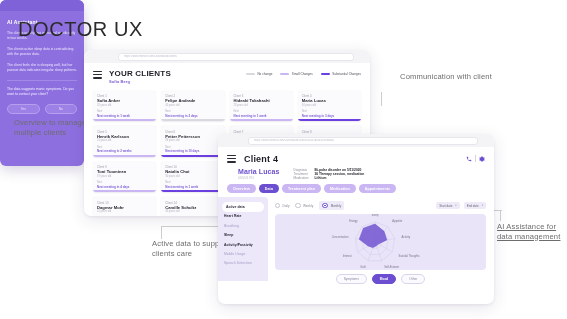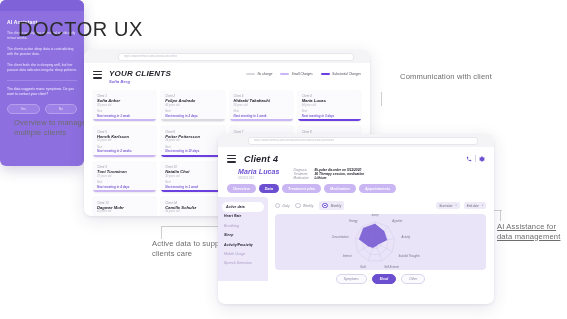--- a/index.html
+++ b/index.html
@@ -22,21 +22,21 @@
   .annot-comm{left:400px;top:72px;width:96px;}
   .annot-active{left:152px;top:239px;width:92px;}
   .annot-ai{left:497px;top:222px;width:68px;text-decoration:underline;}
 
   .leader{position:absolute;background:#cfcfcf;}
   .leader-v{width:1px;}
   .leader-h{height:1px;}
 
   
   .win{position:absolute;border-radius:7px;background:#ffffff;overflow:hidden;
-       box-shadow:0 4px 16px rgba(60,50,90,.13),0 1px 3px rgba(60,50,90,.08);font-style:italic;}
+       box-shadow:0 4px 16px rgba(60,50,90,.13),0 1px 3px rgba(60,50,90,.08);}
   .win-chrome{height:13px;background:#f4f4f6;display:flex;align-items:center;}
   .urlbar{height:6px;border-radius:3px;background:#ffffff;border:.5px solid #e6e6ec;
           margin-left:34px;flex:1;margin-right:16px;display:flex;align-items:center;}
   .urltext{font-size:2.6px;color:#b9b9c4;padding-left:5px;letter-spacing:.1px;overflow:hidden;white-space:nowrap;}
 
   
   #win-clients{left:84px;top:50px;width:286px;height:166px;}
   #win-clients .body{padding:6px 9px 0 9px;}
   .cl-head{display:flex;align-items:flex-start;}
   .burger{width:9px;margin-top:2px;margin-right:7px;flex:0 0 auto;}

